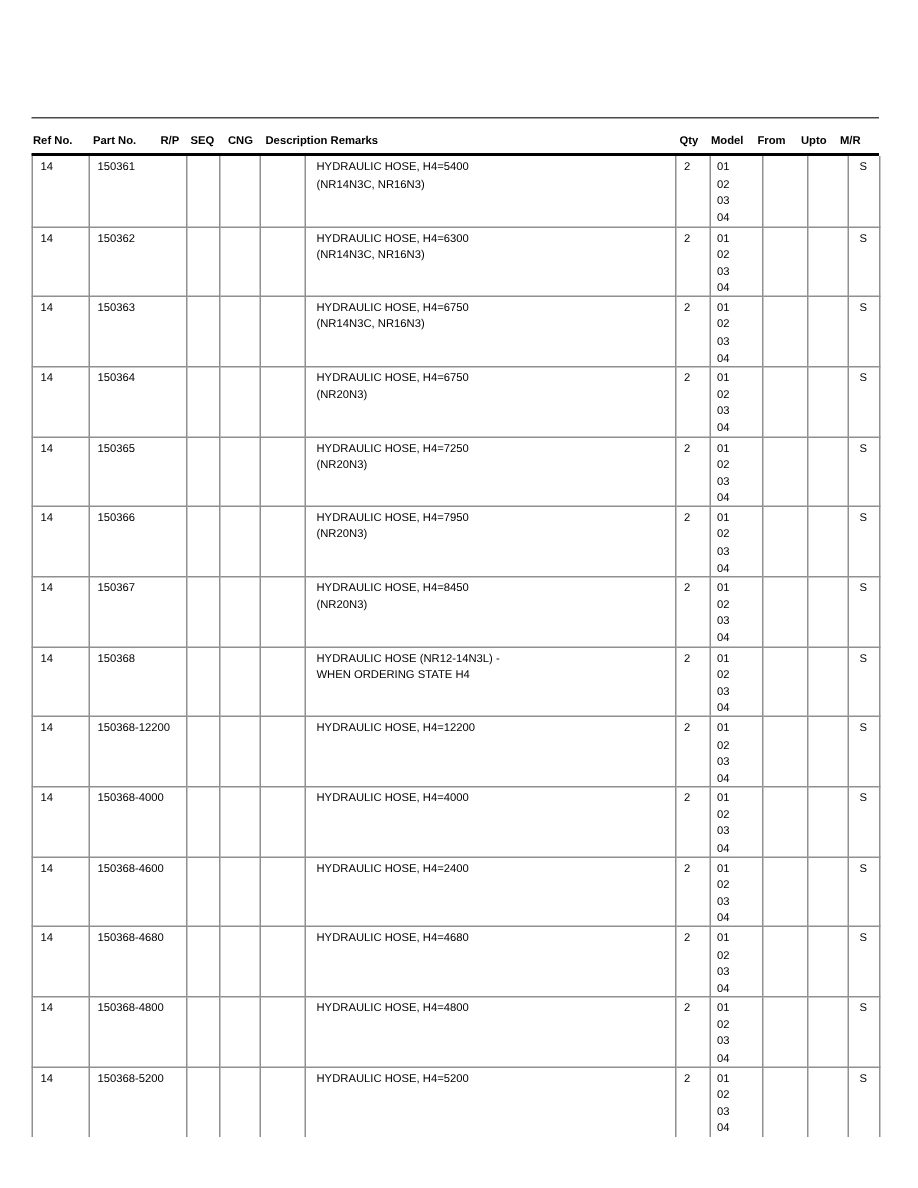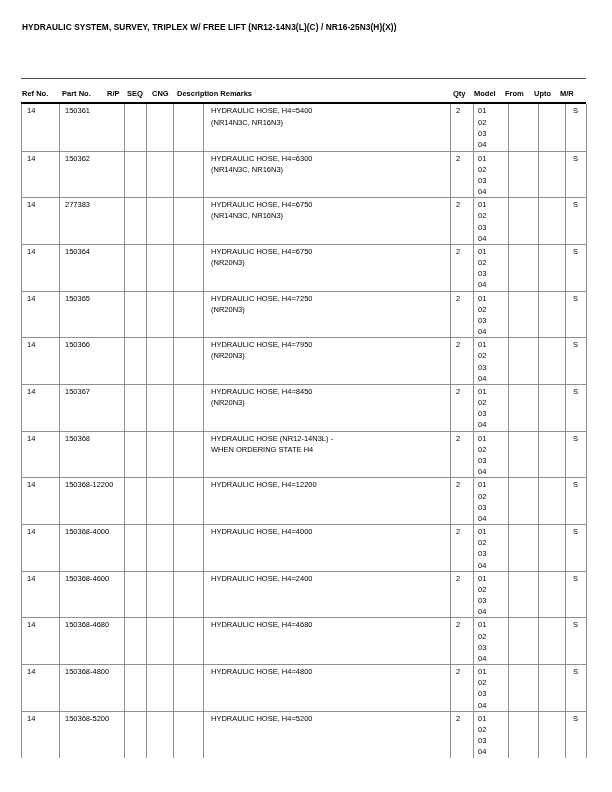--- a/index.html
+++ b/index.html
@@ -90,21 +90,20 @@
   table.parts tr:last-child td { border-bottom: none; }
   table.parts td.c-desc { padding-left: 7px; }
   table.parts td.c-model { padding-left: 4px; }
   table.parts td.c-mr { padding-left: 7px; }
 </style>
 </head>
 <body>
 
 <div class="page">
 
-  <div class="doc-title">HYDRAULIC SYSTEM, SURVEY, TRIPLEX W/ FREE LIFT (NR12-14N3(L)(C) / NR16-25N3(H)(X))</div>
 
 
   <div class="rule-top"></div>
 
   <div class="col-headers">
     <span class="h-ref">Ref No.</span>
     <span class="h-part">Part No.</span>
     <span class="h-rp">R/P</span>
     <span class="h-seq">SEQ</span>
     <span class="h-cng">CNG</span>
@@ -170,21 +169,21 @@
             <div>02</div>
             <div>03</div>
             <div>04</div>
           </td>
           <td class="c-from"></td>
           <td class="c-upto"></td>
           <td class="c-mr">S</td>
         </tr>
         <tr>
           <td class="c-ref">14</td>
-          <td class="c-part">277383</td>
+          <td class="c-part">150363</td>
           <td class="c-rp"></td>
           <td class="c-seq"></td>
           <td class="c-cng"></td>
           <td class="c-desc">
             <div>HYDRAULIC HOSE, H4=6750</div>
             <div>(NR14N3C, NR16N3)</div>
           </td>
           <td class="c-qty">2</td>
           <td class="c-model">
             <div>01</div>

